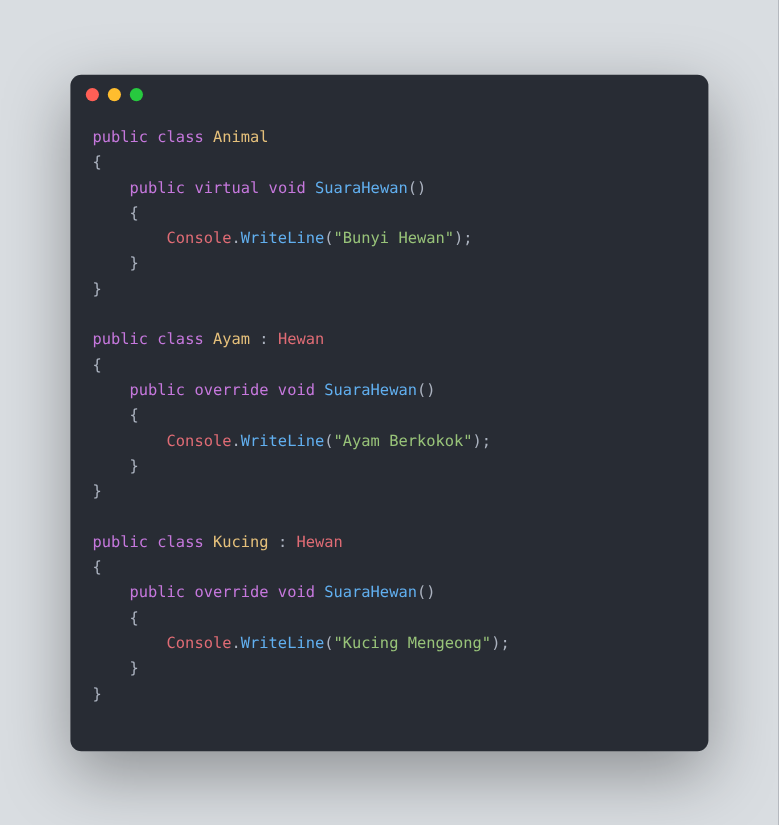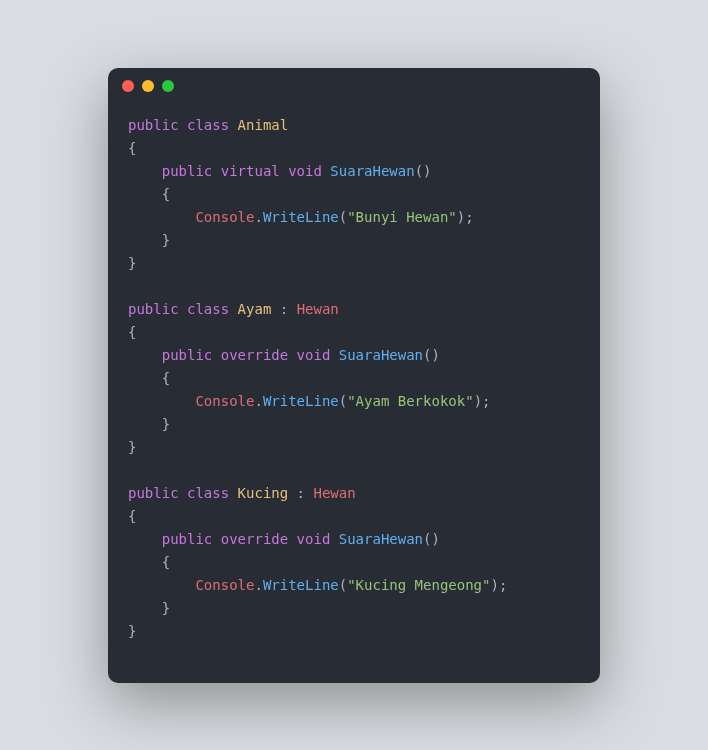--- a/index.html
+++ b/index.html
@@ -10,21 +10,21 @@
     body {
       background: #d9dde1;
       width: 708px;
       height: 750px;
       display: flex;
       align-items: center;
       justify-content: center;
       font-family: 'Menlo', 'Monaco', 'Consolas', monospace;
     }
     .window {
-      width: 492px;
+      width: 580px;
       background: #282c34;
       border-radius: 10px;
       box-shadow: 0 20px 60px rgba(0,0,0,0.35);
       overflow: hidden;
     }
     .titlebar {
       height: 36px;
       display: flex;
       align-items: center;
       padding-left: 14px;

